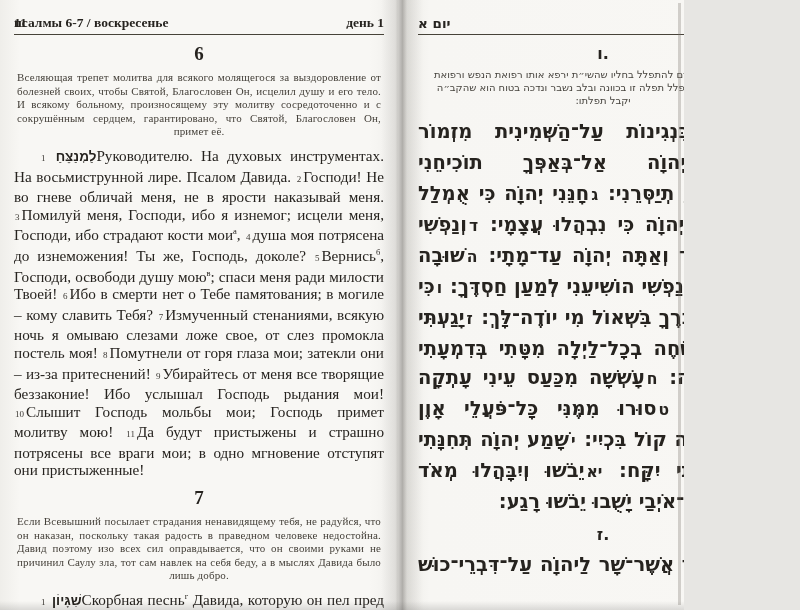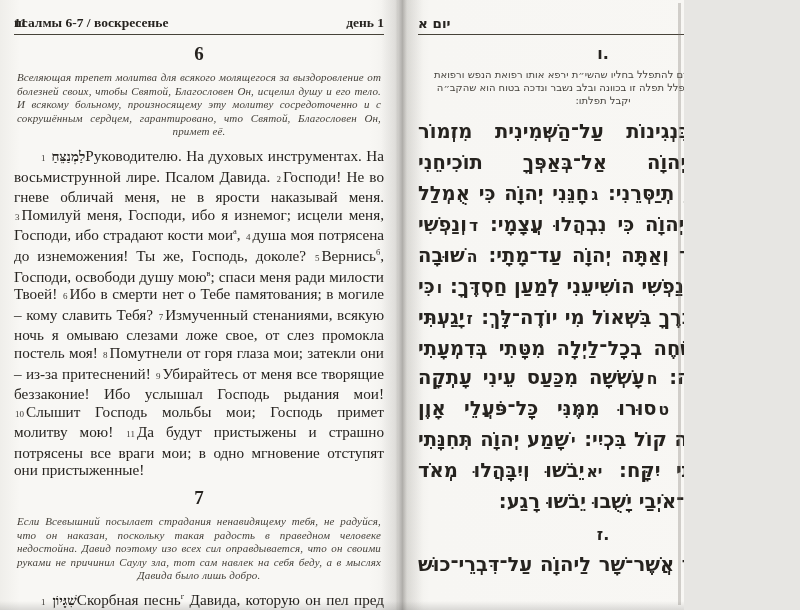--- a/index.html
+++ b/index.html
@@ -21,23 +21,23 @@
   .pg-head{position:relative;height:18px;font-weight:bold;font-size:13.5px;}
   .ph-left{position:absolute;left:0;top:0;}
   .ph-center{position:absolute;left:0;right:0;top:0;text-align:left;}
   .ph-right{position:absolute;right:0;top:0;}
   .head-rule{border-bottom:1.6px solid #474339;margin-top:1px;}
   .he{font-family:"DejaVu Sans",sans-serif;}
 
   
   .psalm-no{text-align:center;font-size:19px;font-weight:bold;margin:8px 0 6px;}
   .intro-ru{font-size:11px;line-height:13.6px;text-align:justify;text-align-last:center;
-        color:#45413a;margin:0 3px 8px;letter-spacing:0.15px;font-style:italic;}
+        color:#45413a;margin:0 3px 8px;letter-spacing:0.15px;}
   .body-ru{font-size:15.2px;line-height:17.6px;text-align:justify;margin:0;text-indent:26px;}
-  .heb-lead{font-family:Liberation Serif, serif;font-weight:bold;font-size:13.5px;}
+  .heb-lead{font-family:Liberation Sans, sans-serif;font-weight:bold;font-size:13.5px;}
   .vnum{font-size:9px;color:#3a3732;padding:0 2px 0 1px;}
   .fnm{font-size:8.5px;line-height:0;}
 
   
   .psalm-no-he{text-align:center;font-family:"DejaVu Sans",sans-serif;font-weight:bold;
         font-size:16px;margin:9px 0 5px;}
   .intro-he{direction:rtl;font-family:"DejaVu Sans",sans-serif;font-size:10px;line-height:13.2px;
         text-align:center;color:#45423c;margin:0 14px 9px;}
   .body-he{direction:rtl;font-family:"DejaVu Sans",sans-serif;font-weight:bold;font-size:19.5px;
         line-height:29px;text-align:justify;text-align-last:center;margin:0 0 4px;}

